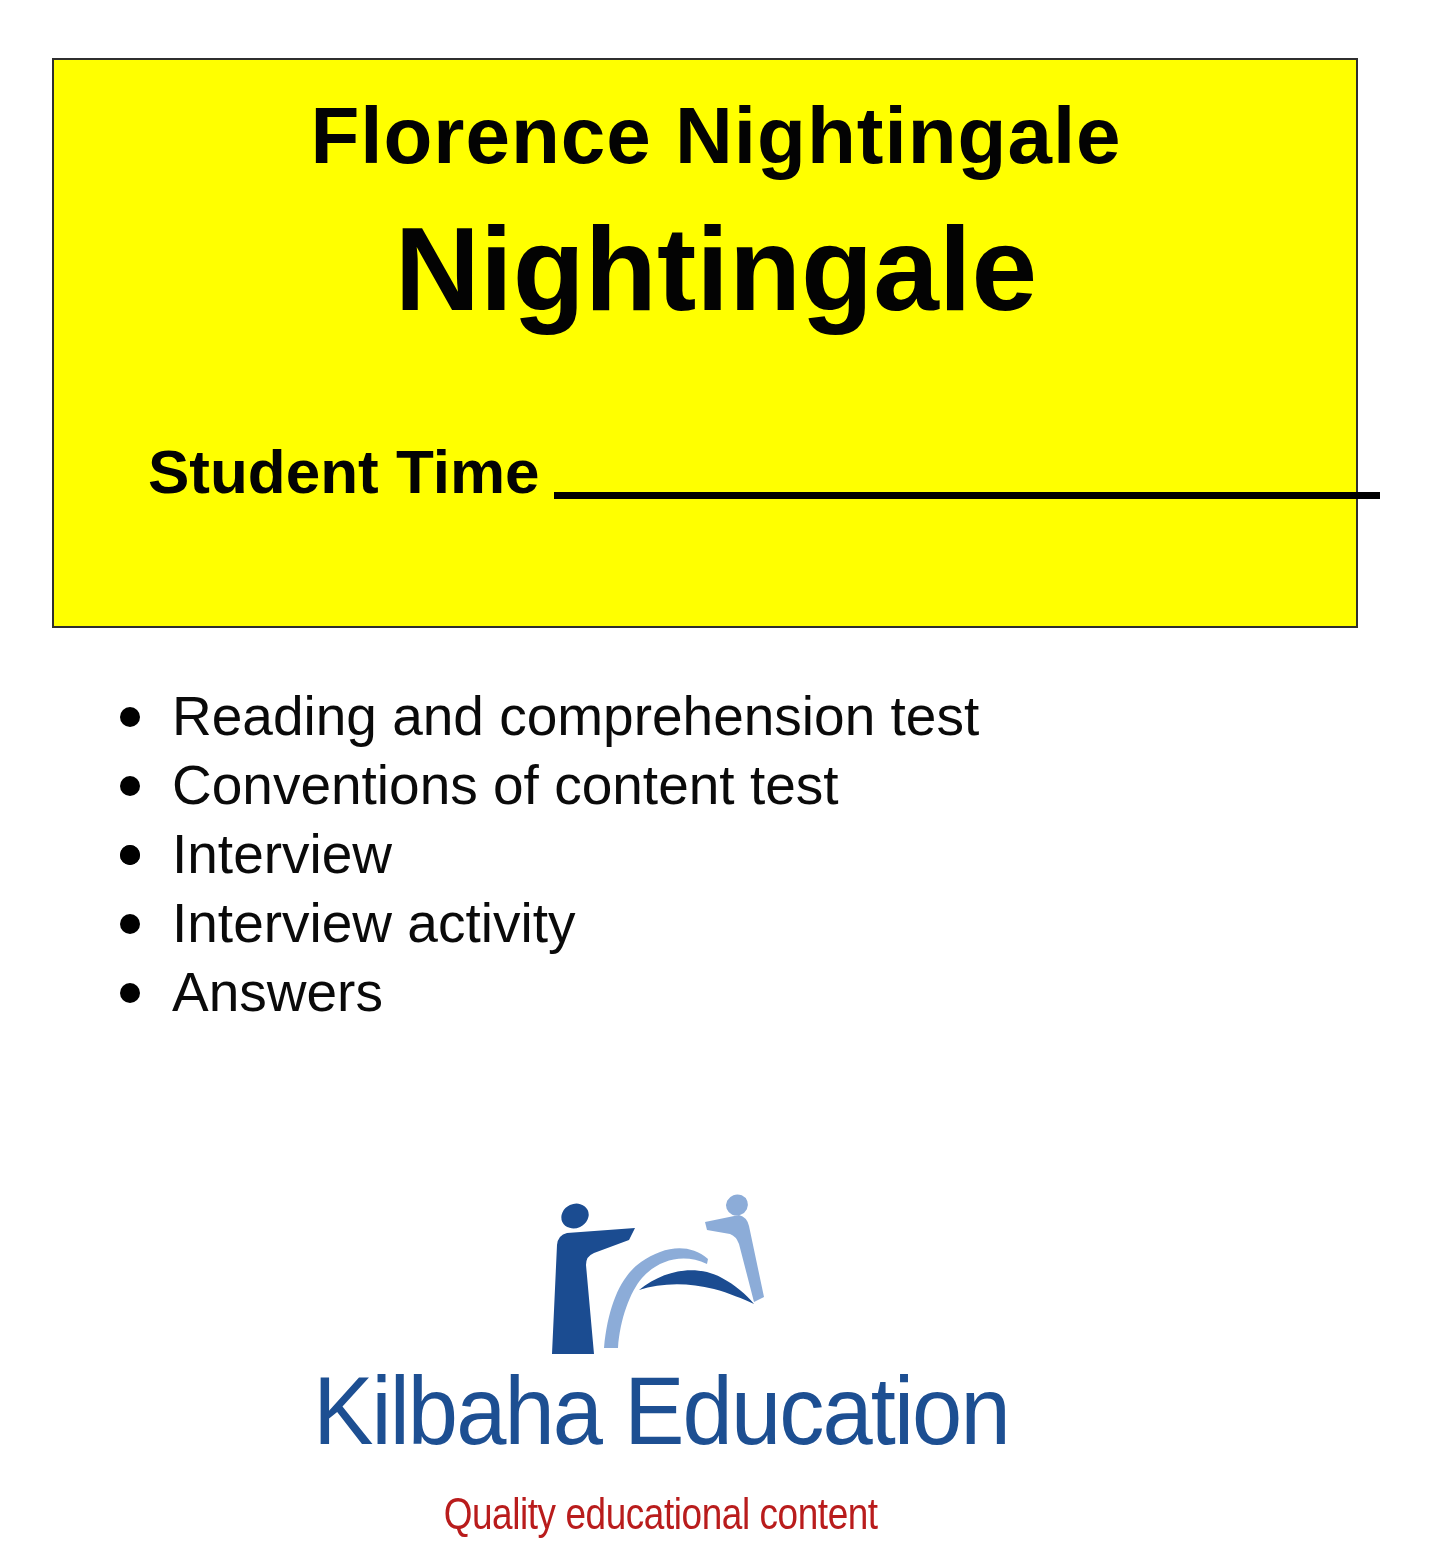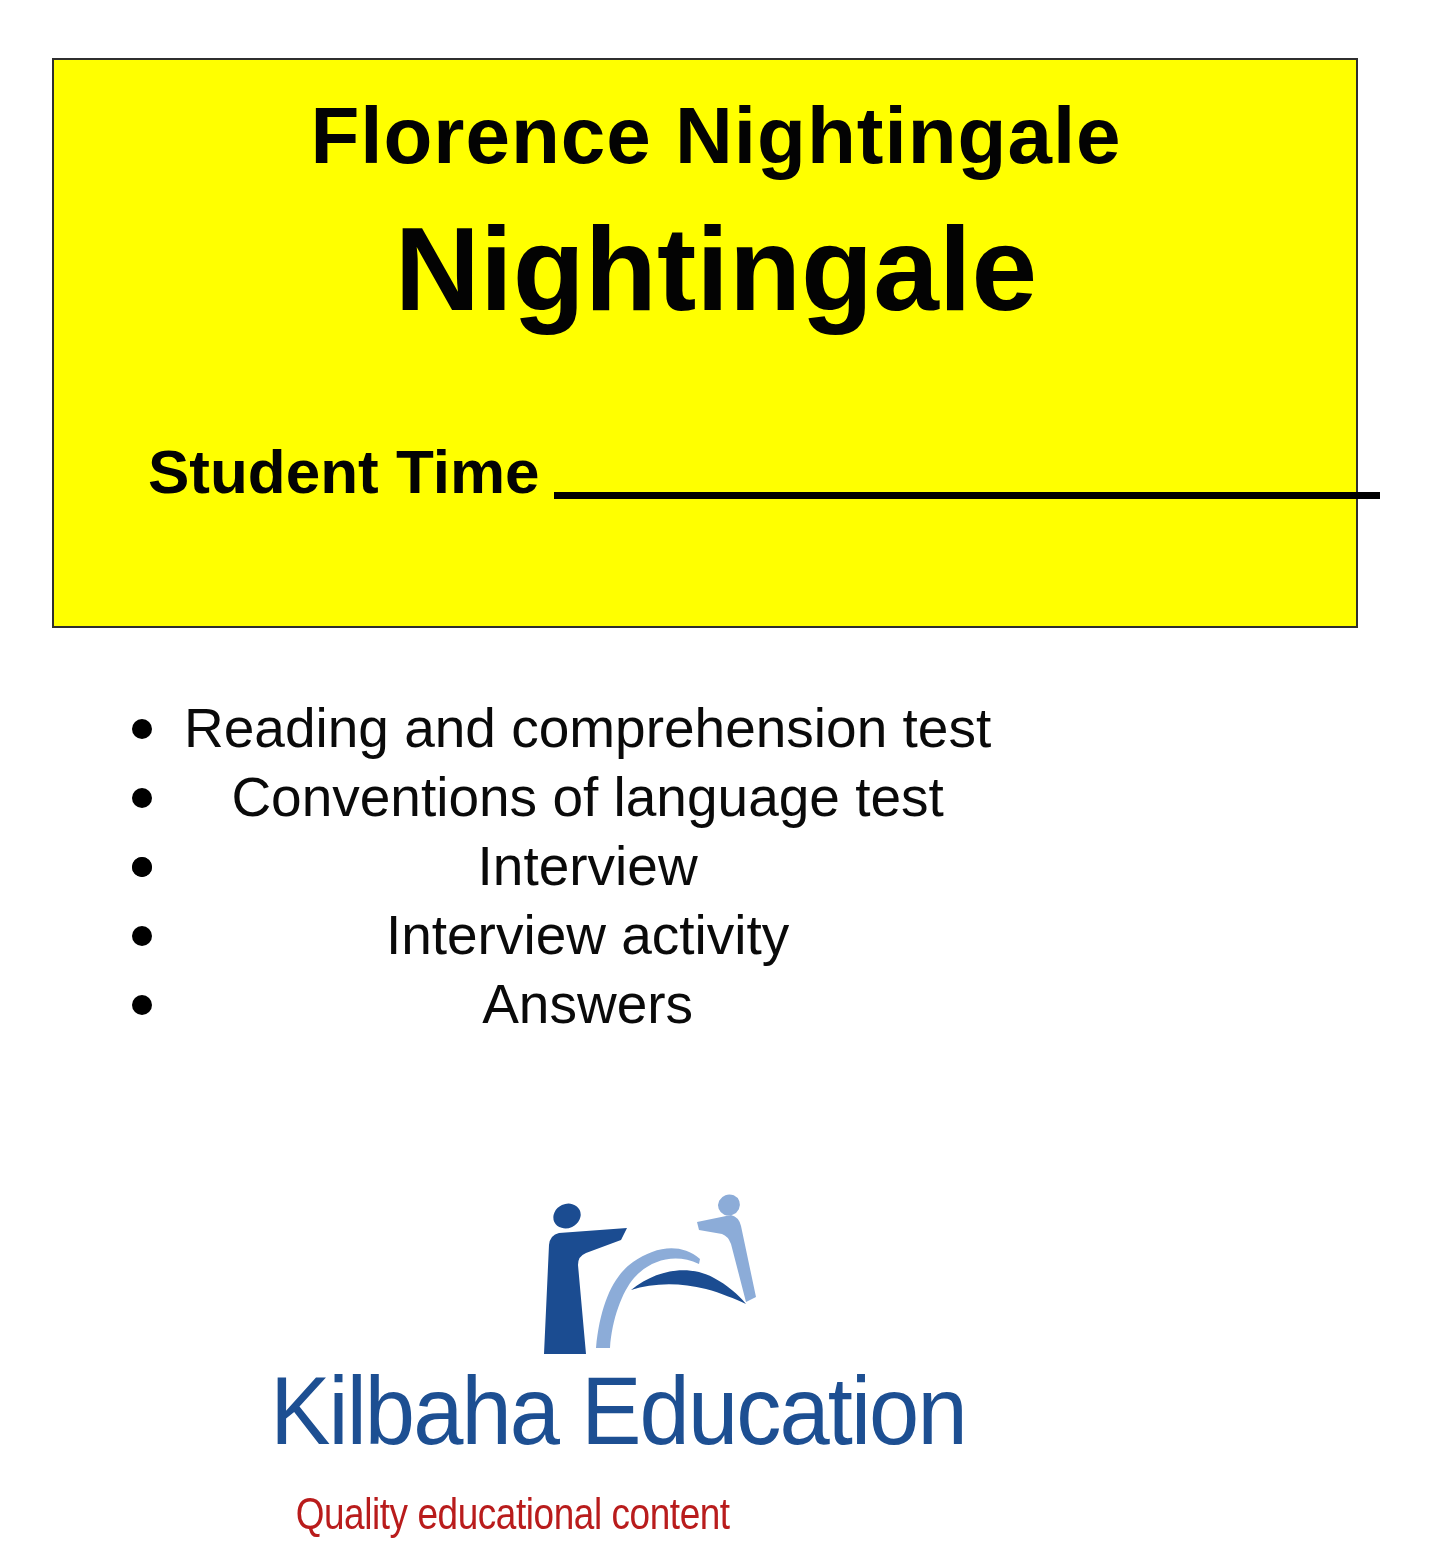--- a/index.html
+++ b/index.html
@@ -44,45 +44,45 @@
     margin-left: 14px;
     position: relative;
     top: 6px;
   }
 
   
   .activities {
     position: absolute;
     left: 0;
     top: 682px;
-    margin: 12px;
+    margin: 0;
     padding: 0 0 0 120px;
     list-style: none;
     font-size: 55px;
     line-height: 69px;
     color: #0a0a0a;
-    text-align: center;
   }
   .activities li { position: relative; padding-left: 52px; }
   .bullet-dot {
     position: absolute;
     left: 0;
     top: 25px;
     width: 20px;
     height: 20px;
     border-radius: 50%;
     background: #000000;
   }
 
   
   .brand {
     position: absolute;
-    left: 248px;
+    left: 256px;
     top: 1183px;
     width: 810px;
+    text-align: center;
   }
   .logo-mark { display: block; margin: 0 auto; position: relative; right: 55px; }
   .brand-name {
     margin-top: 2px;
     font-size: 96px;
     line-height: 101px;
     letter-spacing: -2px;
     white-space: nowrap;
   }
   .brand-name .squeeze { display: inline-block; transform: scaleX(0.94); }
@@ -109,21 +109,21 @@
 
   <ul class="activities">
 
       <li>
         <span class="bullet-dot"></span>
         <span>Reading and comprehension test</span>
       </li>
 
       <li>
         <span class="bullet-dot"></span>
-        <span>Conventions of language test</span>
+        <span>Conventions of content test</span>
       </li>
 
 
       <li>
         <span class="bullet-dot"></span>
       </li>
 
       <li>
         <span class="bullet-dot"></span>
         <span>Interview</span>

